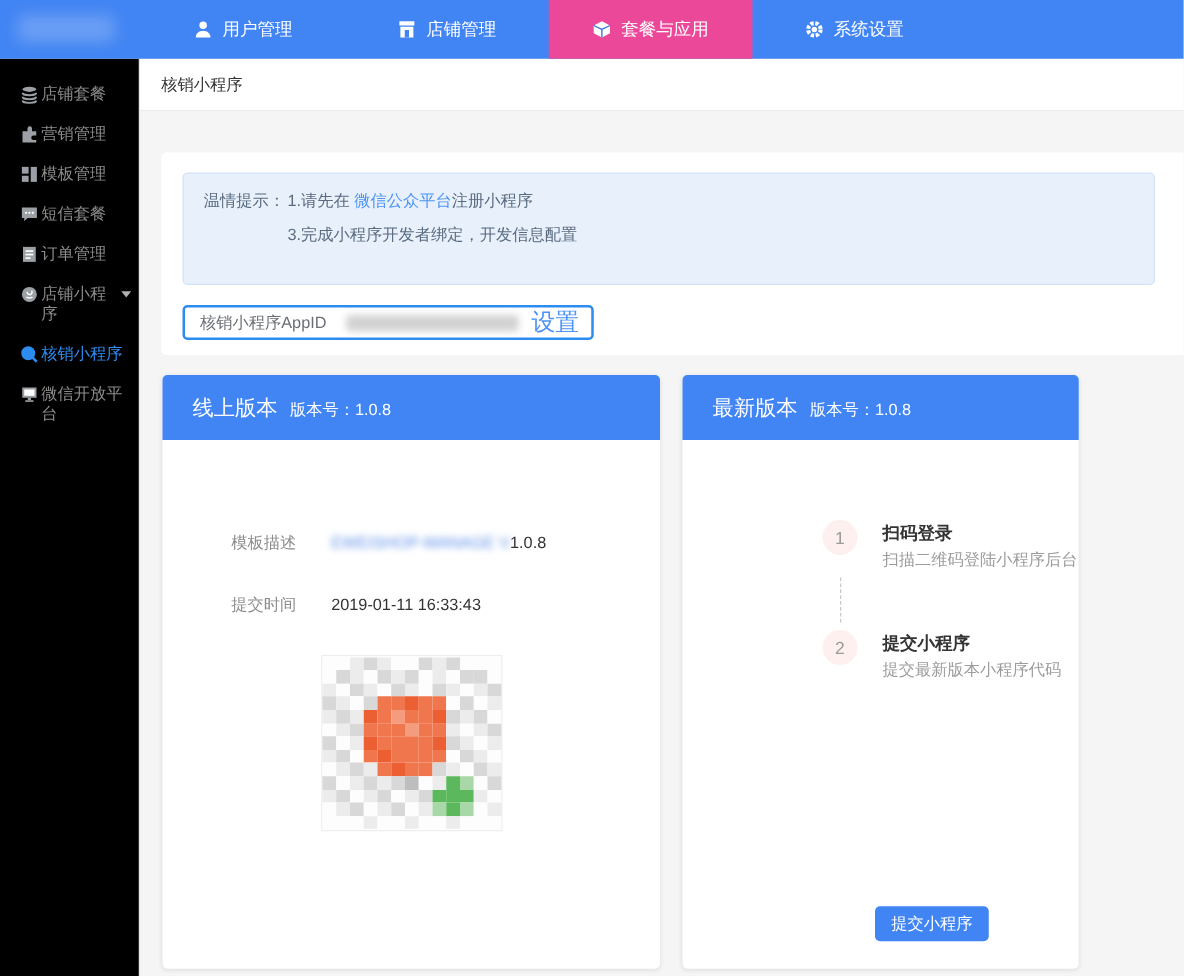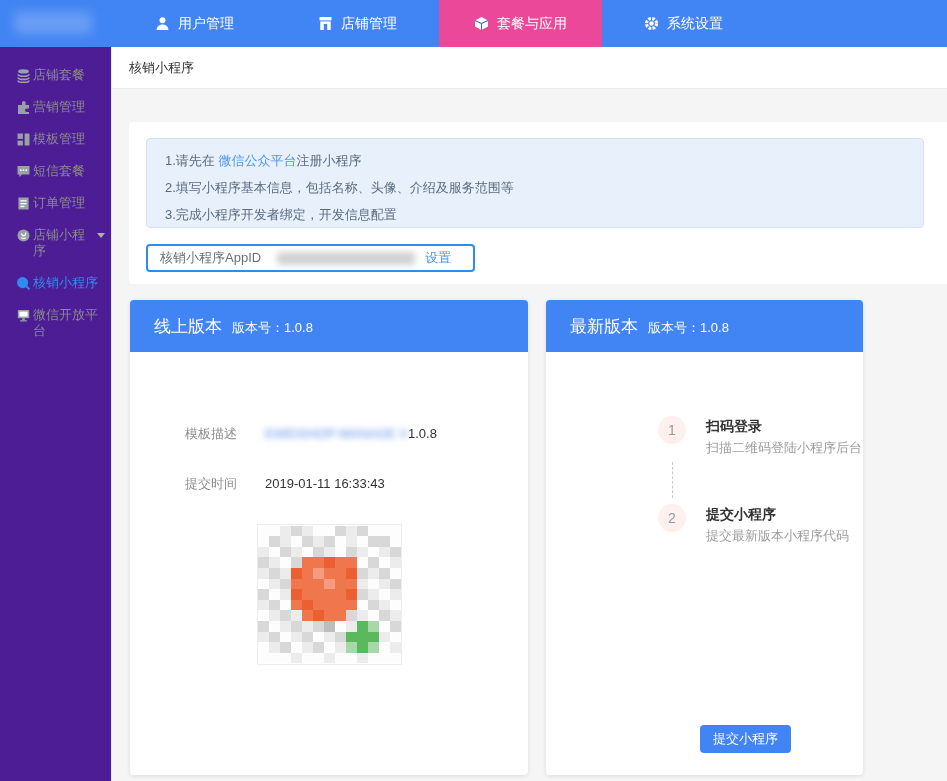--- a/index.html
+++ b/index.html
@@ -11,41 +11,41 @@
   }
   
   .topnav{position:absolute;top:0;left:0;width:947px;height:47px;background:#4184f3;display:flex;z-index:5;}
   .logo-area{width:113px;height:47px;position:relative;}
   .logo-blur{position:absolute;left:14px;top:12px;width:78px;height:22px;background:rgba(255,255,255,.22);border-radius:4px;filter:blur(6px);}
   .nav-tabs{display:flex;height:47px;}
   .nav-tab{width:163px;height:47px;display:flex;align-items:center;justify-content:center;gap:8px;color:#ffffff;font-size:14px;cursor:pointer;}
   .nav-tab.active{background:#ec4899;}
   .nav-tab svg{display:block;}
   
-  .sidebar{position:absolute;top:47px;left:0;width:112px;height:734px;background:#4c1d95;border-right:1px solid #e6e6e6;box-sizing:border-box;z-index:4;}
+  .sidebar{position:absolute;top:47px;left:0;width:112px;height:734px;background:#000000;border-right:1px solid #e6e6e6;box-sizing:border-box;z-index:4;}
   .side-list{padding-top:12px;}
   .side-item{display:flex;align-items:flex-start;padding:8px 6px 8px 16px;font-size:13px;color:#8b8b8b;line-height:16px;cursor:pointer;}
   .side-item .icn{flex:0 0 15px;height:15px;margin-right:2px;margin-top:1px;}
   .side-item.active{color:#2d8cf0;}
   .side-item.active .icn svg *{fill:#2d8cf0;stroke:#2d8cf0;}
   .side-label{word-break:break-all;}
   .caret{display:inline-block;width:0;height:0;border-left:4px solid transparent;border-right:4px solid transparent;border-top:5px solid #b0b0b0;margin-left:6px;margin-top:6px;}
   
   .breadcrumb{position:absolute;left:112px;top:47px;width:835px;height:42px;background:#ffffff;border-bottom:1px solid #ececec;box-sizing:border-box;line-height:42px;padding-left:17px;font-size:13px;color:#333333;}
   
   .panel{position:absolute;left:129px;top:122px;width:818px;height:162px;background:#ffffff;border-radius:4px 0 0 4px;}
   .notice{position:absolute;left:17px;top:16px;width:778px;height:90px;background:#e7f0fb;border:1px solid #d2e3f8;border-radius:4px;box-sizing:border-box;padding:13px 0 0 16px;font-size:13px;color:#5b6b80;display:flex;}
   .notice-label{white-space:nowrap;}
   .notice-lines{margin-left:2px;}
   .notice-line{margin-bottom:9px;line-height:18px;}
   .notice-link{color:#4b93f5;cursor:pointer;text-decoration:none;}
   .appid-box{position:absolute;left:17px;top:122px;width:313px;height:24px;border:2px solid #2d8cf0;border-radius:4px;display:flex;align-items:center;padding-left:12px;background:#ffffff;}
   .appid-label{font-size:13px;color:#6a6f76;}
   .appid-redacted{width:138px;height:13px;margin-left:16px;background:#d2d2d2;border-radius:3px;filter:blur(3px);}
-  .appid-action{font-size:13px;color:#4b93f5;margin-left:10px;cursor:pointer;}
+  .appid-action{font-size:19px;color:#4b93f5;margin-left:10px;cursor:pointer;}
   
   .card{position:absolute;top:300px;background:#ffffff;border-radius:4px;box-shadow:0 1px 4px rgba(0,0,0,.10);}
   .card-left{left:130px;width:398px;height:475px;}
   .card-right{left:546px;width:317px;height:475px;}
   .card-header{height:52px;background:#4184f3;border-radius:4px 4px 0 0;display:flex;align-items:center;padding-left:24px;color:#ffffff;text-align:center;}
   .card-title{font-size:17px;}
   .card-version{font-size:13px;margin-left:10px;margin-top:3px;}
   
   .card-body-left{padding-top:72px;}
   .field-row{display:flex;font-size:13px;padding-left:55px;margin-bottom:30px;line-height:20px;}
@@ -184,23 +184,23 @@
     </div>
   </div>
 </div>
 
 <div class="breadcrumb">
   <span>核销小程序</span>
 </div>
 
 <div class="panel">
   <div class="notice">
+    <span class="notice-label">温情提示：</span>
     <div class="notice-lines">
       <div class="notice-line"><span>1.请先在 </span><a class="notice-link">微信公众平台</a><span>注册小程序</span></div>
-      <div class="notice-line">2.填写小程序基本信息，包括名称、头像、介绍及服务范围等</div>
       <div class="notice-line">3.完成小程序开发者绑定，开发信息配置</div>
     </div>
   </div>
   <div class="appid-box">
     <span class="appid-label">核销小程序AppID</span>
     <span class="appid-redacted"></span>
     <a class="appid-action">设置</a>
   </div>
 </div>
 

